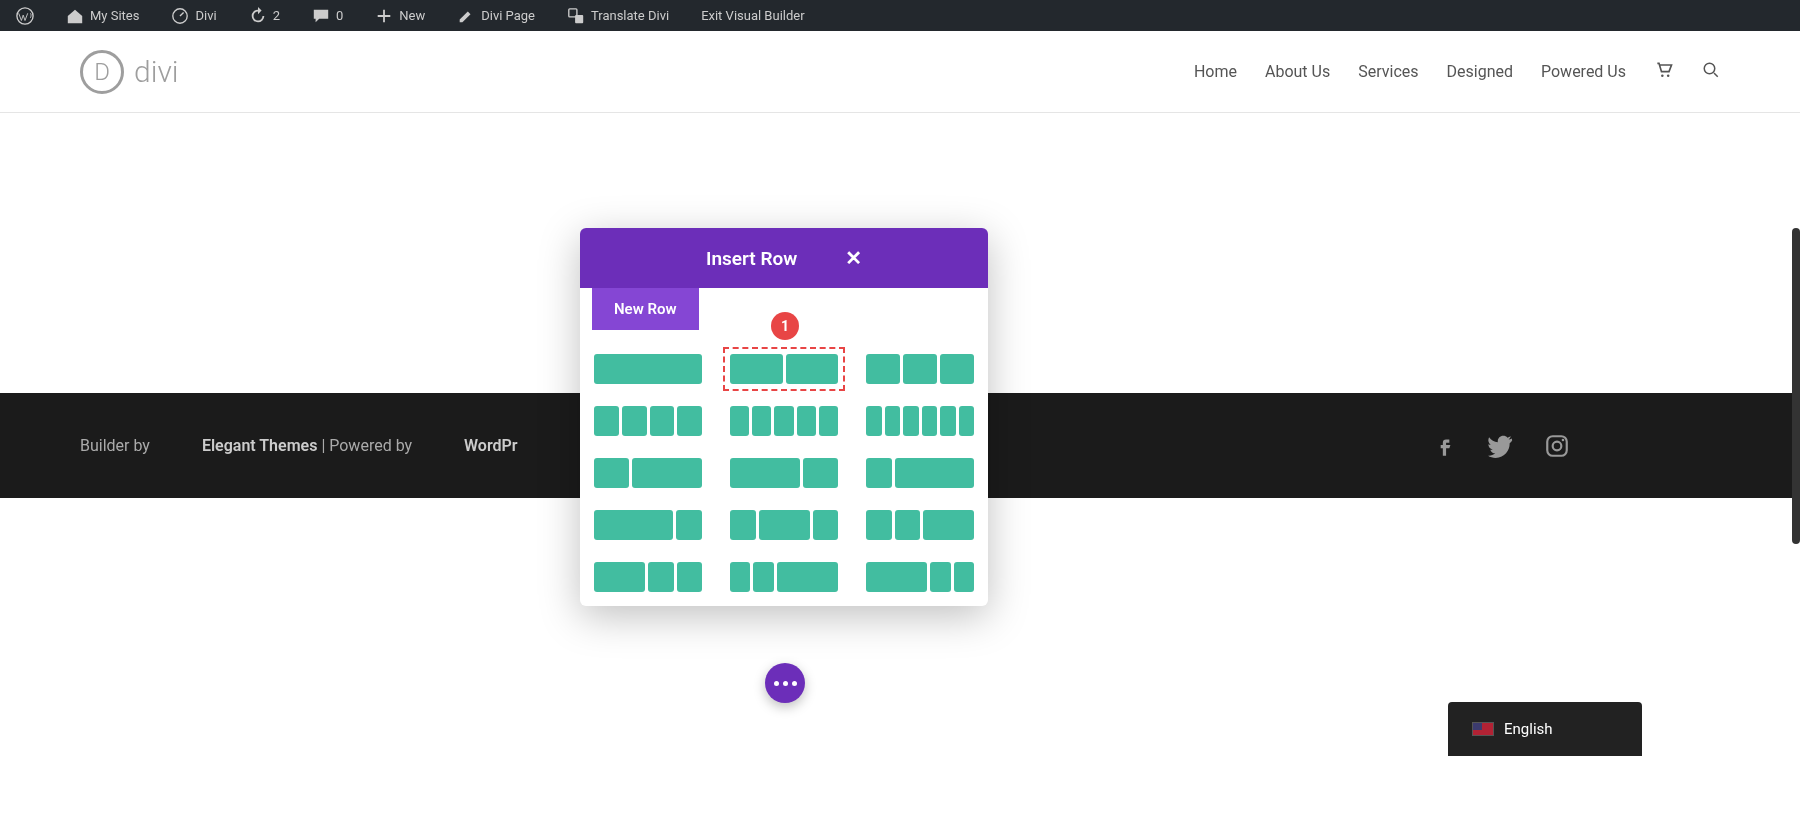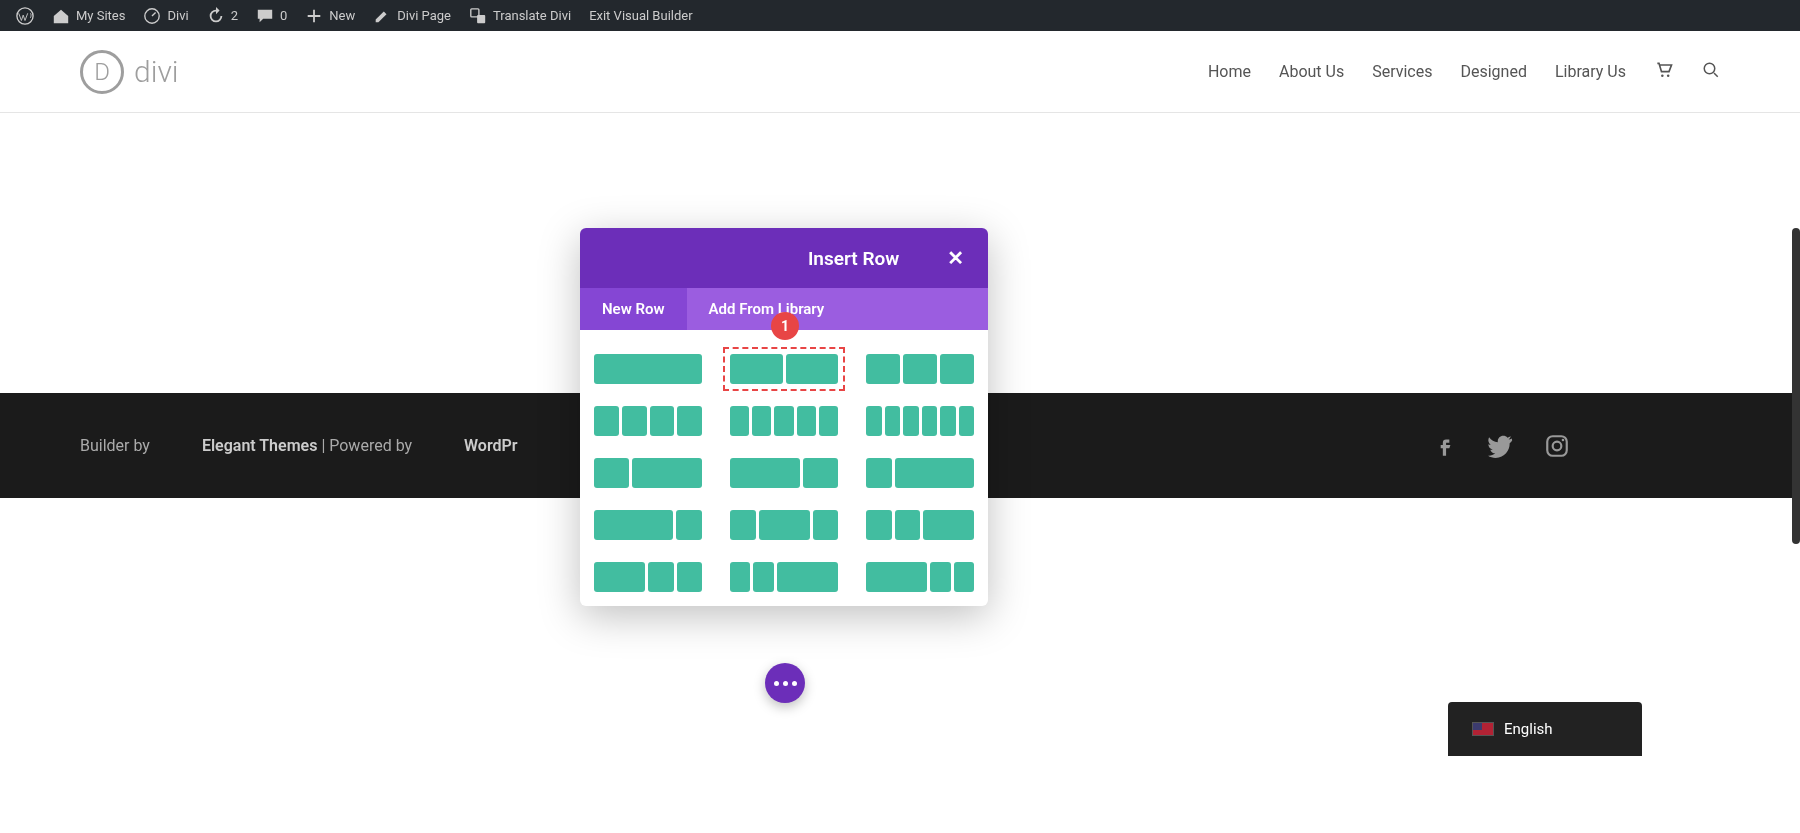--- a/index.html
+++ b/index.html
@@ -1,20 +1,20 @@
 <!DOCTYPE html>
 <html><head>
 <meta charset="utf-8">
 <style>
 * { margin: 0; padding: 0; box-sizing: border-box; }
 body { font-family: -apple-system, BlinkMacSystemFont, "Segoe UI", Roboto, sans-serif; background: #fff; width: 1800px; height: 833px; overflow: hidden; position: relative; }
 
 
 .admin-bar { background: #23282d; height: 31px; display: flex; align-items: center; justify-content: space-between; color: #ccc; font-size: 13px; padding: 0 8px; }
-.admin-left, .admin-right { display: flex; align-items: center; gap: 2px; }
+.admin-left, .admin-right { display: flex; align-items: center; gap: 16px; }
 .admin-item { display: flex; align-items: center; padding: 0 8px; height: 31px; cursor: pointer; color: #ccc; }
 .admin-item svg { width: 18px; height: 18px; margin-right: 6px; fill: #ccc; }
 .admin-item.icon-only svg { margin-right: 0; }
 .avatar { width: 18px; height: 18px; background: #8a6d3b; margin-left: 6px; border-radius: 2px; }
 
 
 .site-header { background: #fff; height: 82px; display: flex; align-items: center; padding: 0 80px; border-bottom: 1px solid #e5e5e5; }
 .logo-wrap { display: flex; align-items: center; flex: 1; }
 .logo { width: 44px; height: 44px; border: 3px solid #9e9e9e; border-radius: 50%; display: flex; align-items: center; justify-content: center; color: #9e9e9e; font-size: 24px; font-weight: 300; margin-right: 10px; }
 .logo-text { font-size: 30px; color: #9e9e9e; font-weight: 300; }
@@ -32,23 +32,23 @@
 .footer-left span { color: #aaa; }
 .footer-left .strong { color: #ccc; font-weight: 600; margin-left: 48px; }
 .footer-social { margin-left: auto; display: flex; gap: 30px; padding-right: 150px; }
 .footer-social svg { width: 26px; height: 26px; fill: #999; }
 
 
 .add-btn { position: absolute; left: 50%; top: 193px; transform: translateX(-50%); width: 46px; height: 46px; border-radius: 50%; background: #2bbfa8; display: flex; align-items: center; justify-content: center; color: #fff; font-size: 24px; font-weight: 300; z-index: 5; }
 
 
 .modal { position: absolute; left: 580px; top: 228px; width: 408px; background: #fff; border-radius: 6px; box-shadow: 0 10px 40px rgba(0,0,0,0.25); z-index: 10; overflow: hidden; }
-.modal-header { background: #6c2eb9; color: #fff; padding: 18px 24px; display: flex; align-items: center; justify-content: flex-end; font-size: 19px; font-weight: 600; gap: 48px; }
+.modal-header { background: #6c2eb9; color: #fff; padding: 18px 24px; display: flex; align-items: center; justify-content: center; font-size: 19px; font-weight: 600; gap: 48px; }
 .modal-close { cursor: pointer; font-size: 20px; }
-.modal-tabs { display: flex; }
+.modal-tabs { display: flex; margin-left: 12px; }
 .modal-tab { flex: 0 0 auto; padding: 12px 22px; color: #fff; font-size: 15px; font-weight: 600; cursor: pointer; }
 .modal-tab.active { background: #8546d4; }
 .modal-tab.inactive { background: #9b5de0; flex: 1; }
 .modal-body { padding: 24px 14px 14px; }
 .layout-grid { display: grid; grid-template-columns: repeat(3, 1fr); gap: 22px 28px; }
 .layout-item { display: flex; gap: 3px; height: 30px; cursor: pointer; position: relative; }
 .layout-item.selected { outline: 2px dashed #e84545; outline-offset: 5px; }
 .col { background: #42bda0; border-radius: 3px; height: 100%; }
 
 
@@ -133,21 +133,21 @@
     <div class="logo">
         <span>D</span>
       </div>
     <div class="logo-text">divi</div>
   </div>
   <div class="nav">
     <div class="nav-item">Home</div>
     <div class="nav-item">About Us</div>
     <div class="nav-item">Services</div>
     <div class="nav-item">Designed</div>
-    <div class="nav-item">Library Us</div>
+    <div class="nav-item">Powered Us</div>
     <div class="nav-icon">
       <svg viewBox="0 0 24 24">
           <path d="M4 4h2l3 10h9l3-8H7" fill="none" stroke="#555" stroke-width="2"></path>
           <circle cx="10" cy="19" r="1.5"></circle>
           <circle cx="17" cy="19" r="1.5"></circle>
         </svg>
     </div>
     <div class="nav-icon search-ic">
       <svg viewBox="0 0 24 24">
           <circle cx="10" cy="10" r="7"></circle>
@@ -182,21 +182,20 @@
 
 <div class="side-scroll"></div>
 
 <div class="modal">
   <div class="modal-header">
     <span>Insert Row</span>
     <span class="modal-close">✕</span>
   </div>
   <div class="modal-tabs">
     <div class="modal-tab active">New Row</div>
-    <div class="modal-tab inactive">Add From Library</div>
   </div>
   <div class="modal-body">
     <div class="layout-grid" id="layout-grid">
         <div class="layout-item">
           <div class="col" style="flex: 1 1 0%;"></div>
         </div>
         <div class="layout-item selected">
           <div class="col" style="flex: 1 1 0%;"></div>
           <div class="col" style="flex: 1 1 0%;"></div>
         </div>

